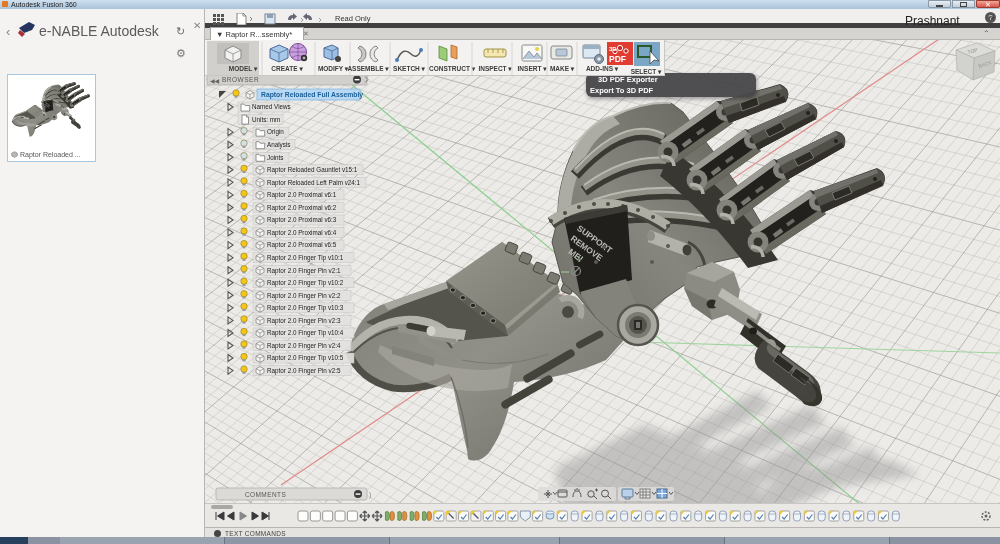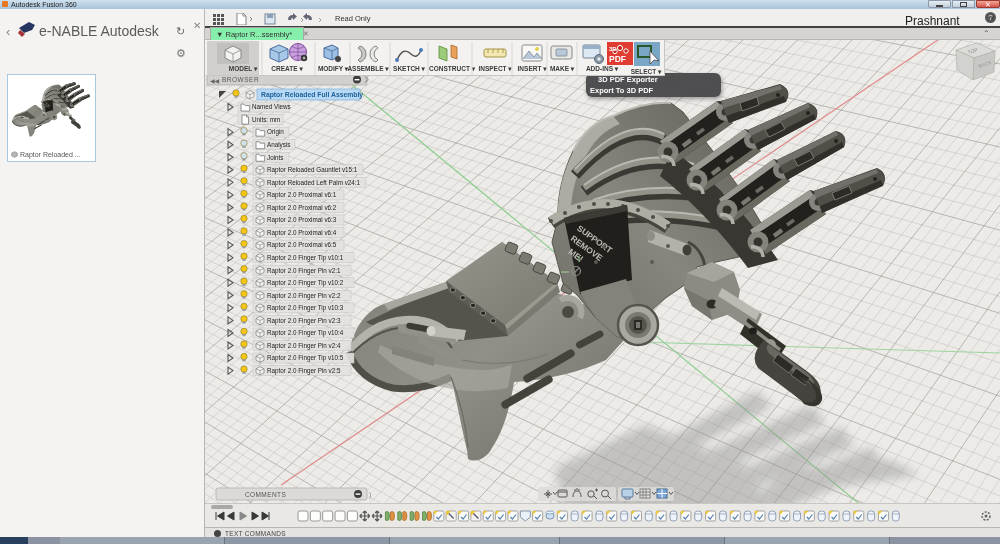--- a/index.html
+++ b/index.html
@@ -30,21 +30,21 @@
  <div class="abs" style="left:7px;top:65px;width:89px;height:88px;background:#fff;border:1px solid #a8c8e0">
    <svg width="87" height="64" viewBox="320 55 600 430" style="margin-top:2px">
         <use href="#handsym"></use>
       </svg>
    <div style="position:absolute;left:3px;bottom:3px;font-size:7px;color:#555"><svg width="7" height="7" viewBox="0 0 10 10" style="vertical-align:-1px">
           <path d="M1,3 L5,1 L9,3 L9,7 L5,9 L1,7 Z" fill="#b8b8b4" stroke="#777" stroke-width="0.8"></path>
         </svg> Raptor Reloaded ...</div>
  </div>
 </div>
 
-<div class="abs" style="left:205px;top:9px;width:795px;height:19px;background:#f0efed;border-bottom:2px solid #404040">
+<div class="abs" style="left:205px;top:9px;width:795px;height:19px;background:#f0efed;border-bottom:5px solid #404040">
  <svg class="abs" style="left:8px;top:4px" width="150" height="12" viewBox="0 0 150 12">
   <g fill="#555">
         <rect x="0" y="1" width="3" height="3"></rect>
         <rect x="4" y="1" width="3" height="3"></rect>
         <rect x="8" y="1" width="3" height="3"></rect>
         <rect x="0" y="5" width="3" height="3"></rect>
         <rect x="4" y="5" width="3" height="3"></rect>
         <rect x="8" y="5" width="3" height="3"></rect>
         <rect x="0" y="9" width="3" height="3"></rect>
         <rect x="4" y="9" width="3" height="3"></rect>
@@ -61,21 +61,21 @@
  </svg>
  <div class="abs" style="left:130px;top:5px;font-size:7.5px;color:#333">Read Only</div>
  <div class="abs" style="left:700px;top:5px;font-size:12px;color:#222">Prashnant Dhawase &nbsp;▾</div>
  <div class="abs" style="left:780px;top:3px;width:11px;height:11px;border-radius:50%;background:#555;color:#fff;font-size:8px;text-align:center;line-height:11px">?</div>
  <div class="abs" style="left:786px;top:5px;width:8px;overflow:hidden;font-size:7px;color:#444">▾</div>
 </div>
 
 <div class="abs" style="left:205px;top:28px;width:795px;height:12px;background:#d6d4d1;border-bottom:1px solid #b8b6b3">
  <div class="abs" style="left:778px;top:1px;font-size:8px;color:#555">⌃</div>
 </div>
-<div class="abs" style="left:210px;top:27px;width:94px;height:13px;background:#86efac;border:1px solid #a8a6a3;border-bottom:none">
+<div class="abs" style="left:210px;top:27px;width:94px;height:13px;background:#ffffff;border:1px solid #a8a6a3;border-bottom:none">
  <div class="abs" style="left:5px;top:2px;font-size:7.5px;color:#333">▼ Raptor R...ssembly*</div>
  <div class="abs" style="left:92px;top:2px;font-size:7px;color:#777">✕</div>
 </div>
 
 <svg class="abs" style="left:205px;top:40px" width="795" height="487" viewBox="205 40 795 487">
 <defs>
  <filter id="blur6" x="-30%" y="-30%" width="160%" height="160%">
         <feGaussianBlur stdDeviation="5"></feGaussianBlur>
       </filter>
  <linearGradient id="gF" x1="0" y1="0" x2="1" y2="1">
@@ -675,21 +675,21 @@
 <path d="M652,492 l2,2.5 l2,-2.5" fill="none" stroke="#555" stroke-width="1"></path>
 <path d="M669,492 l2,2.5 l2,-2.5" fill="none" stroke="#555" stroke-width="1"></path>
 
 <rect x="216" y="488" width="151" height="12" rx="2" fill="#dbdad7" stroke="#b0aeab" stroke-width="0.8"></rect>
 <text x="245" y="496.5" font-size="6.5" fill="#555" letter-spacing="0.4">COMMENTS</text>
 <circle cx="358" cy="494" r="4" fill="#3d3d3d"></circle>
     <rect x="355.6" y="493.4" width="4.8" height="1.4" fill="#fff"></rect>
 <text x="369" y="497" font-size="7" fill="#888">)</text>
 </svg>
 
-<div class="abs" style="left:586px;top:73px;width:135px;height:24px;background:rgba(72,71,74,0.96);border-radius:6px;box-shadow:1px 2px 4px rgba(0,0,0,0.35)">
+<div class="abs" style="left:586px;top:73px;width:170px;height:24px;background:rgba(72,71,74,0.96);border-radius:6px;box-shadow:1px 2px 4px rgba(0,0,0,0.35)">
  <div style="position:absolute;left:12px;top:2px;font-size:7.5px;font-weight:bold;color:#fff">3D PDF Exporter</div>
  <div style="position:absolute;left:4px;top:13px;font-size:7.5px;font-weight:bold;color:#fff">Export To 3D PDF</div>
 </div>
 <div style="position:absolute;left:205px;top:40px;width:460px;height:36px;background:#f3f2f0;border-bottom:1px solid #c9c7c4;border-right:1px solid #c9c7c4"></div>
 <div style="position:absolute;left:207px;top:41px;width:52px;height:34px;background:#d2d0cd"></div>
 <svg style="position:absolute;left:205px;top:40px" width="465" height="37" viewBox="0 0 465 37">
 <rect x="12" y="3" width="32" height="21" fill="#c2c0bd"></rect>
     <path d="M20,10 l8,-4 l8,4 l0,8 l-8,4 l-8,-4 Z" fill="#f2f2f0" stroke="#888" stroke-width="1"></path>
     <path d="M20,10 l8,4 l8,-4 M28,14 v8" stroke="#888" stroke-width="0.8" fill="none"></path>
 <text x="38" y="31" font-size="6.5" fill="#3a3a3a" text-anchor="middle" font-weight="bold">MODEL ▾</text>

